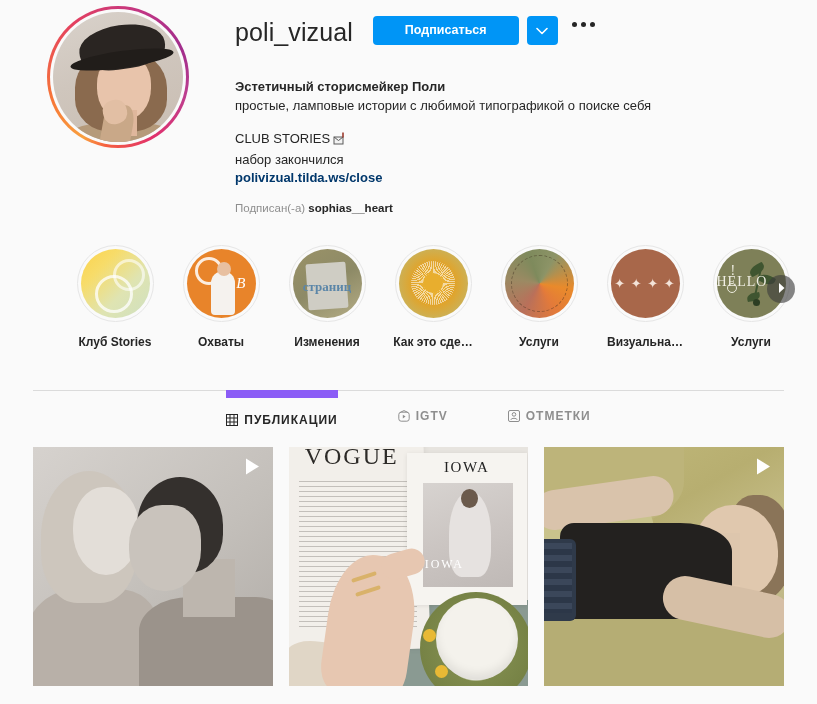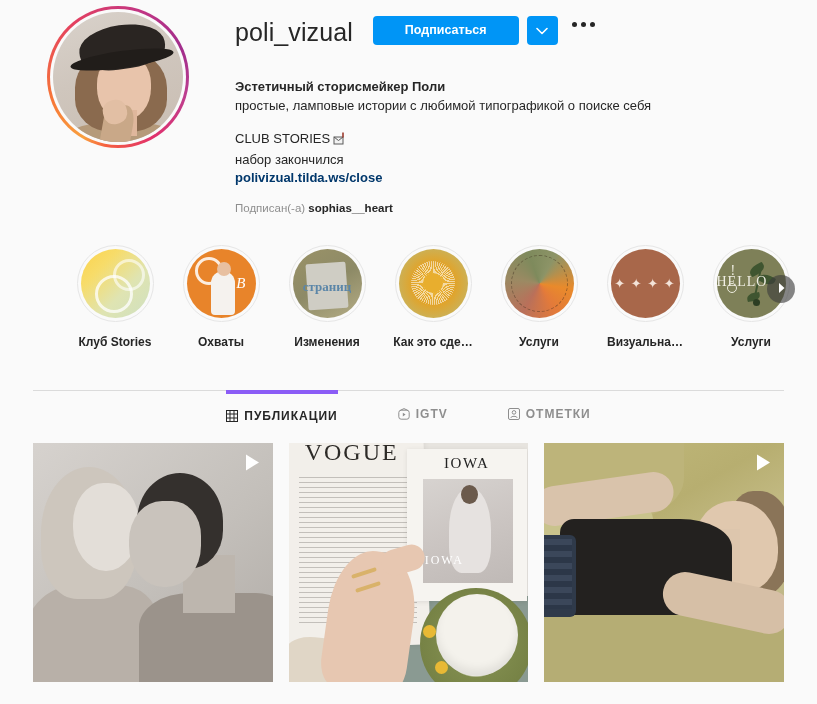--- a/index.html
+++ b/index.html
@@ -375,21 +375,21 @@
     font-size: 12px;
     font-weight: 600;
     letter-spacing: 1px;
     color: #8e8e8e;
     cursor: pointer;
     position: relative;
     top: -1px;
   }
   .tab.active {
     color: #262626;
-    border-top: 4px solid #8b5cf6;
+    border-top: 8px solid #8b5cf6;
     padding-top: 15px;
   }
   .tab svg { display: block; }
 
   
   .posts {
     display: flex;
     gap: 16px;
     margin: 19px 33px 0 33px;
   }

